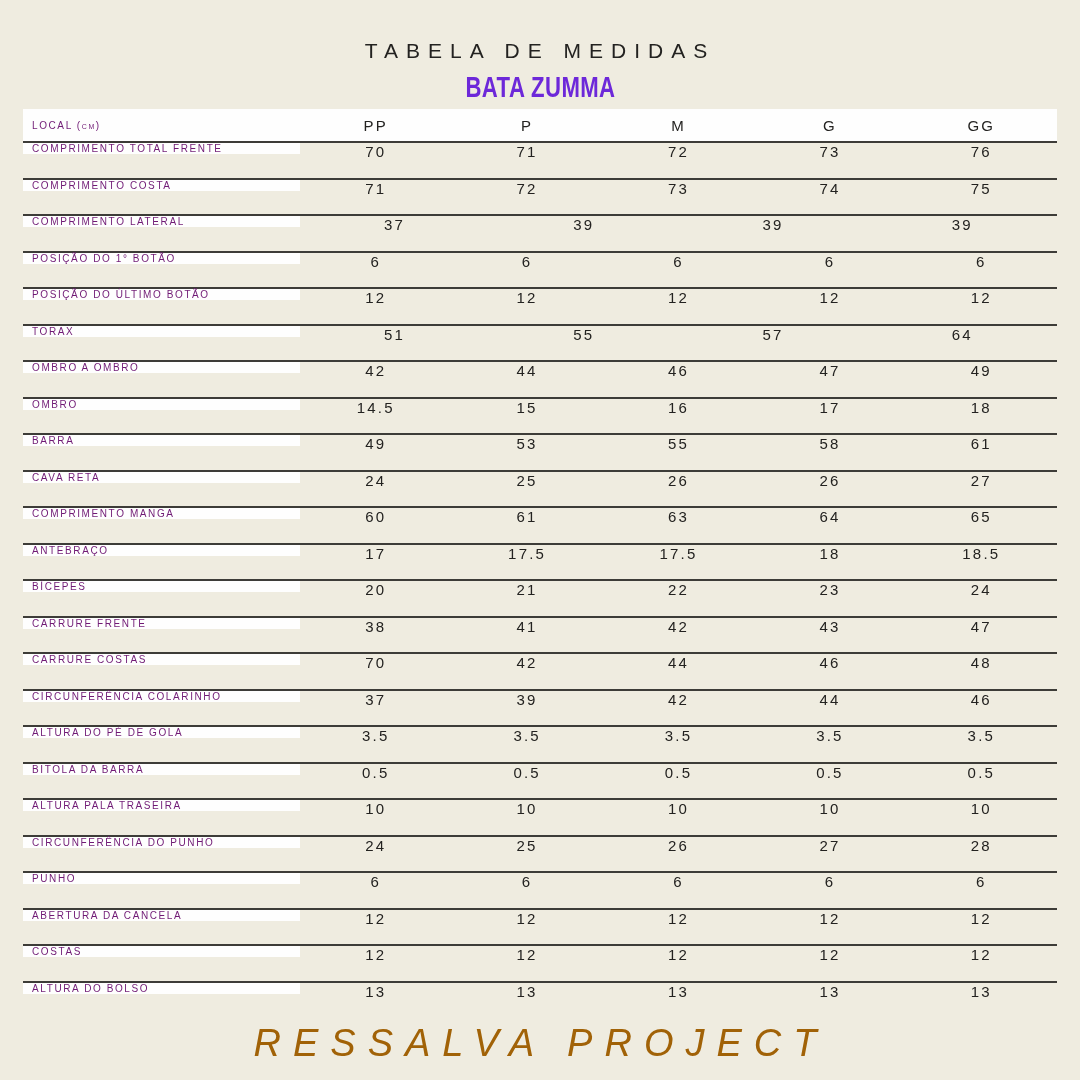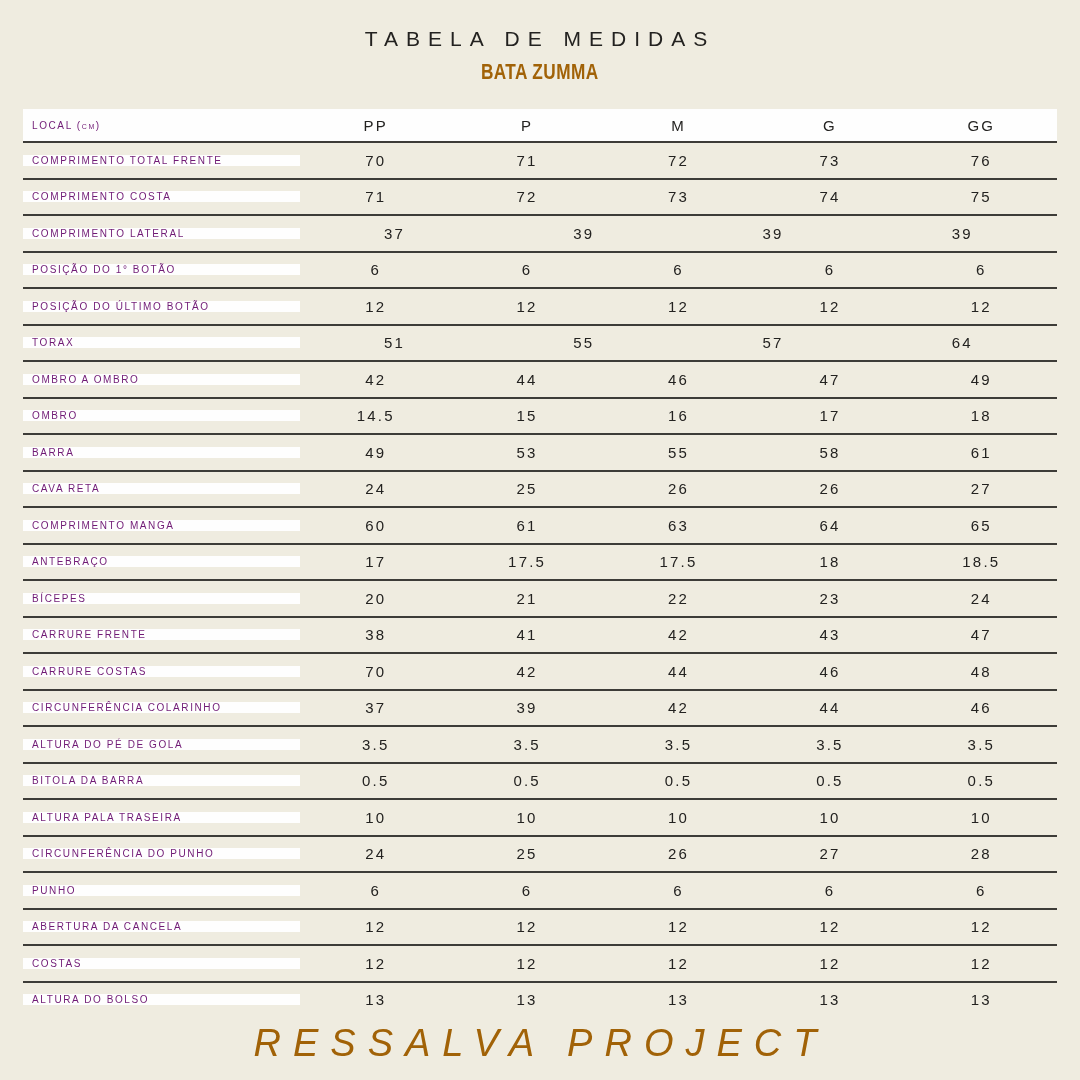--- a/index.html
+++ b/index.html
@@ -11,33 +11,34 @@
     height: 1080px;
     position: relative;
     background: #efece0;
     font-family: "Liberation Sans", sans-serif;
     color: #2a2925;
     overflow: hidden;
   }
   .header-block {
     padding-top: 27px;
     text-align: center;
+    margin-top: 12px;
   }
   .title {
     font-size: 21px;
     font-weight: 400;
     letter-spacing: 8px;
     color: #232220;
   }
   .subtitle {
     margin-top: 9px;
-    font-size: 21px;
+    font-size: 27px;
     font-weight: 700;
     letter-spacing: 0.5px;
-    color: #a16207;
+    color: #6d28d9;
   }
   .subtitle .condense {
     display: inline-block;
     transform: scale(0.82, 1.06);
     transform-origin: center;
   }
   .measure-table {
     position: absolute;
     left: 23px;
     top: 109px;
@@ -64,21 +65,21 @@
   }
   .size-cell, .val-cell {
     flex: 1 1 0;
     text-align: center;
     font-size: 15px;
     letter-spacing: 2.2px;
     color: #232220;
   }
   .row {
     display: flex;
-    align-items: center;
+    align-items: flex-start;
     height: 34.5px;
     border-bottom: 2px solid #3d3c38;
   }
   .row:last-child {
     border-bottom: none;
   }
   .row .label-cell {
     background: #fefefe;
     display: flex;
     align-items: center;

